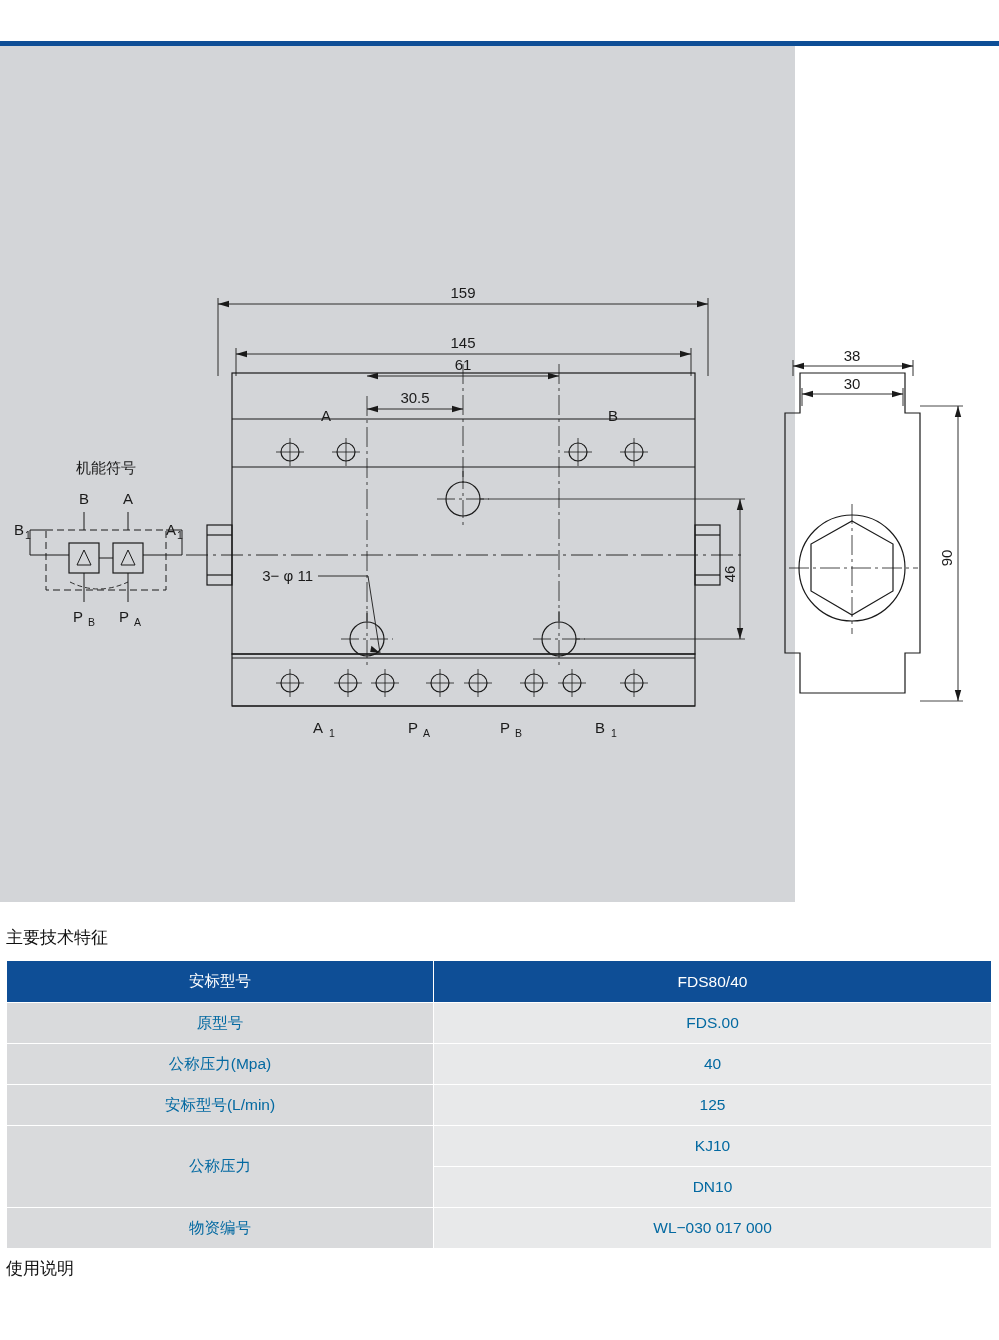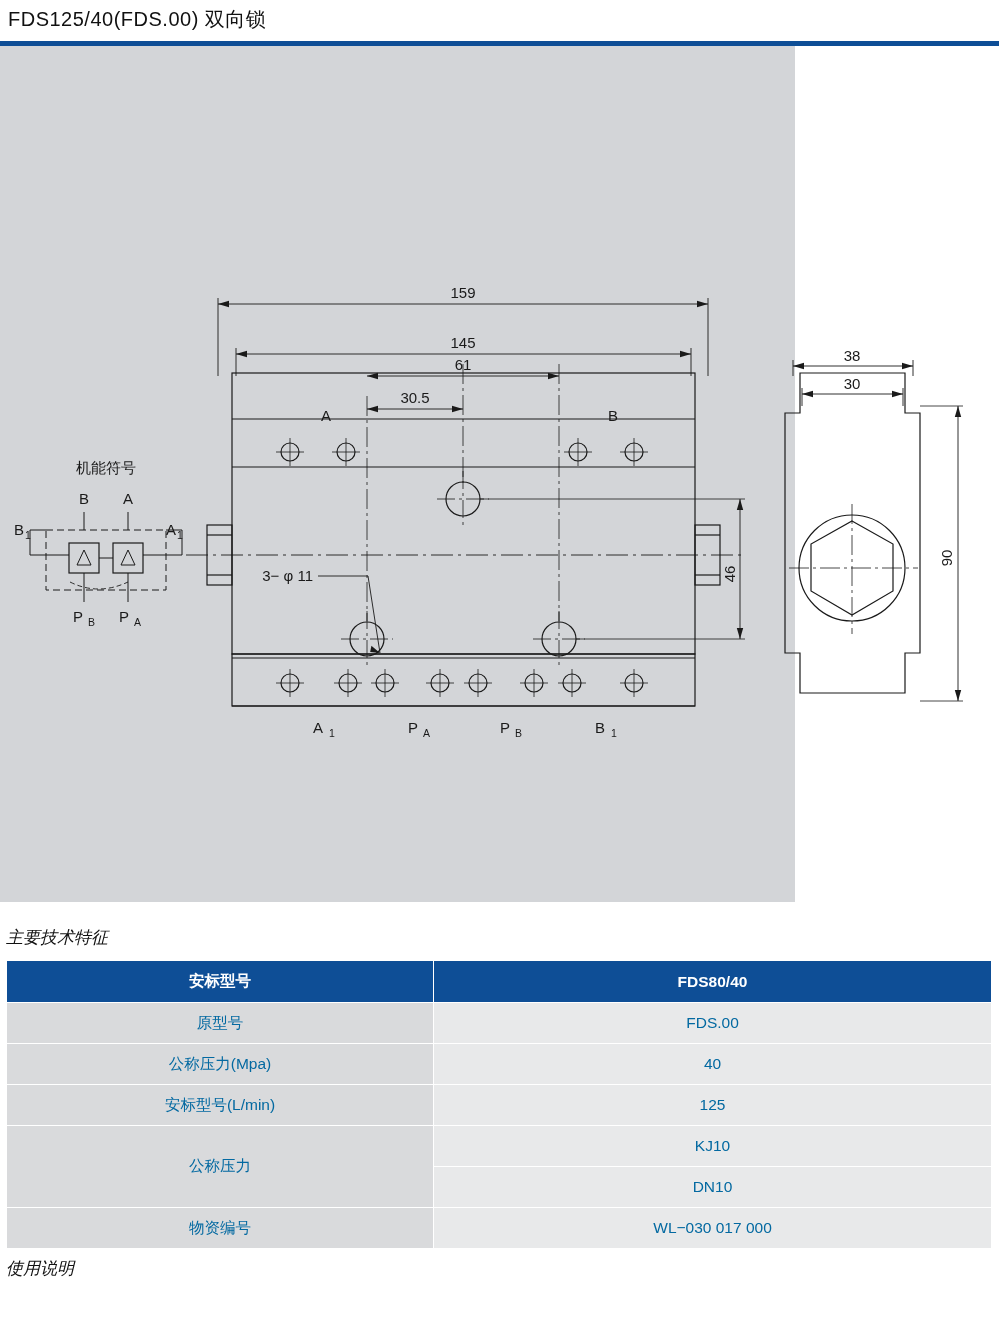--- a/index.html
+++ b/index.html
@@ -48,21 +48,20 @@
   }
   .drawing-panel svg {
     display: block;
   }
   
   .section-heading {
     position: absolute;
     left: 6px;
     font-size: 17px;
     color: #111;
-    font-style: italic;
   }
   #tech-heading { top: 926px; }
   #usage-heading { top: 1257px; }
   .usage-text {
     position: absolute;
     left: 26px;
     top: 1292px;
     width: 960px;
     font-size: 15.5px;
     color: #111;
@@ -82,21 +81,20 @@
     height: 38px;
     text-align: center;
     vertical-align: middle;
     font-size: 15.5px;
     color: #0369a1;
   }
   .spec-table tr.head td {
     background: #0e4e96;
     color: #ffffff;
     height: 39px;
-    font-weight: bold;
   }
   .spec-table td.label {
     background: #d9dadc;
     width: 424px;
   }
   .spec-table td.value {
     background: #e8e9ea;
   }
   .spec-table tr.head td.label,
   .spec-table tr.head td.value {
@@ -110,21 +108,20 @@
   .dim { font-size: 15px; }
   .lbl { font-size: 15px; }
   .sub { font-size: 10.5px; }
   .cap { font-size: 15px; }
 </style>
 </head>
 <body>
 
 <div class="page">
 
-  <div class="doc-title">FDS125/40(FDS.00) 双向锁</div>
   <div class="title-rule"></div>
 
   <div class="drawing-panel">
     <svg width="999" height="856" viewBox="0 0 999 856">
       <g fill="none" stroke="#1a1a1a" stroke-width="1.2">
 
         <rect x="232" y="327" width="463" height="281"></rect>
 
         <line x1="232" y1="373" x2="695" y2="373"></line>
         <line x1="232" y1="421" x2="695" y2="421"></line>

